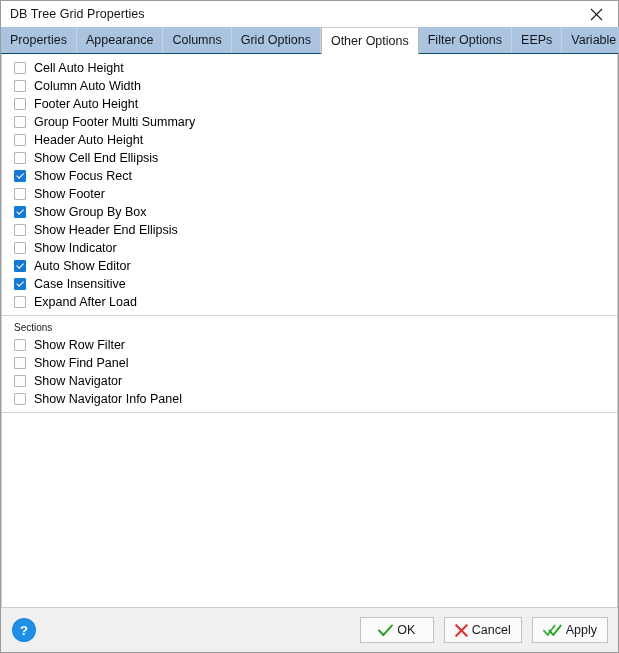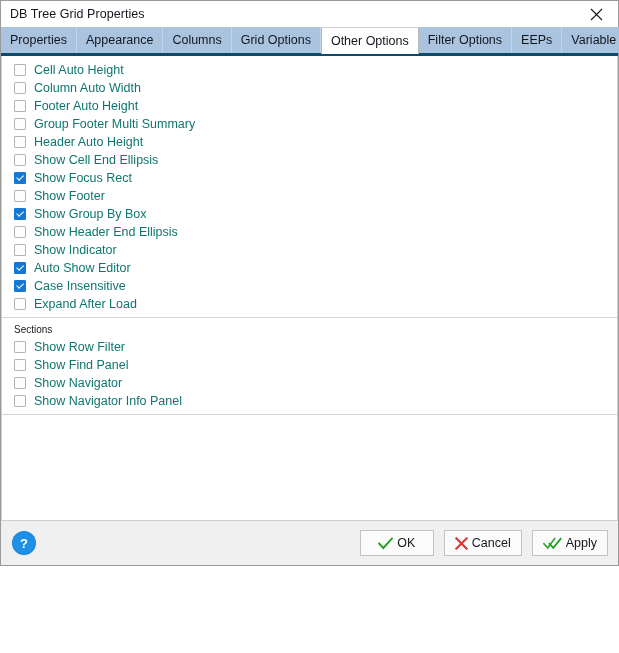--- a/index.html
+++ b/index.html
@@ -12,21 +12,21 @@
     font-family: "Liberation Sans", sans-serif;
     font-size: 12.5px;
     color: #15191e;
     background: #ffffff;
     overflow: hidden;
   }
 
   .window {
     position: relative;
     width: 619px;
-    height: 566px;
+    height: 653px;
     box-sizing: border-box;
     background: #ffffff;
     border: 1px solid #9a9a9a;
     display: flex;
     flex-direction: column;
   }
 
   
   .titlebar {
     height: 26px;
@@ -56,21 +56,21 @@
   .close-btn svg { display: block; }
 
   
   .tabstrip {
     height: 26px;
     min-height: 26px;
     background: #e5e5e5;
     display: flex;
     align-items: stretch;
     position: relative;
-    border-bottom: 3px solid #0c4a6e;
+    border-bottom: 1px solid #0c4a6e;
     text-align: center;
   }
   .tab {
     display: flex;
     align-items: center;
     padding: 0 9px;
     font-size: 12.5px;
     color: #13171c;
     background: #aac4e0;
     border-right: 1px solid #c3d5e9;
@@ -134,21 +134,21 @@
   .cbox.checked::after {
     content: "";
     width: 6px;
     height: 3px;
     border-left: 1.6px solid #ffffff;
     border-bottom: 1.6px solid #ffffff;
     transform: rotate(-45deg) translate(0.5px, -1px);
   }
   .check-label {
     font-size: 12.5px;
-    color: #0f766e;
+    color: #000000;
     line-height: 18px;
     white-space: nowrap;
   }
 
   .filler { flex: 1; background: #ffffff; }
 
   
   .footer {
     height: 45px;
     min-height: 45px;

